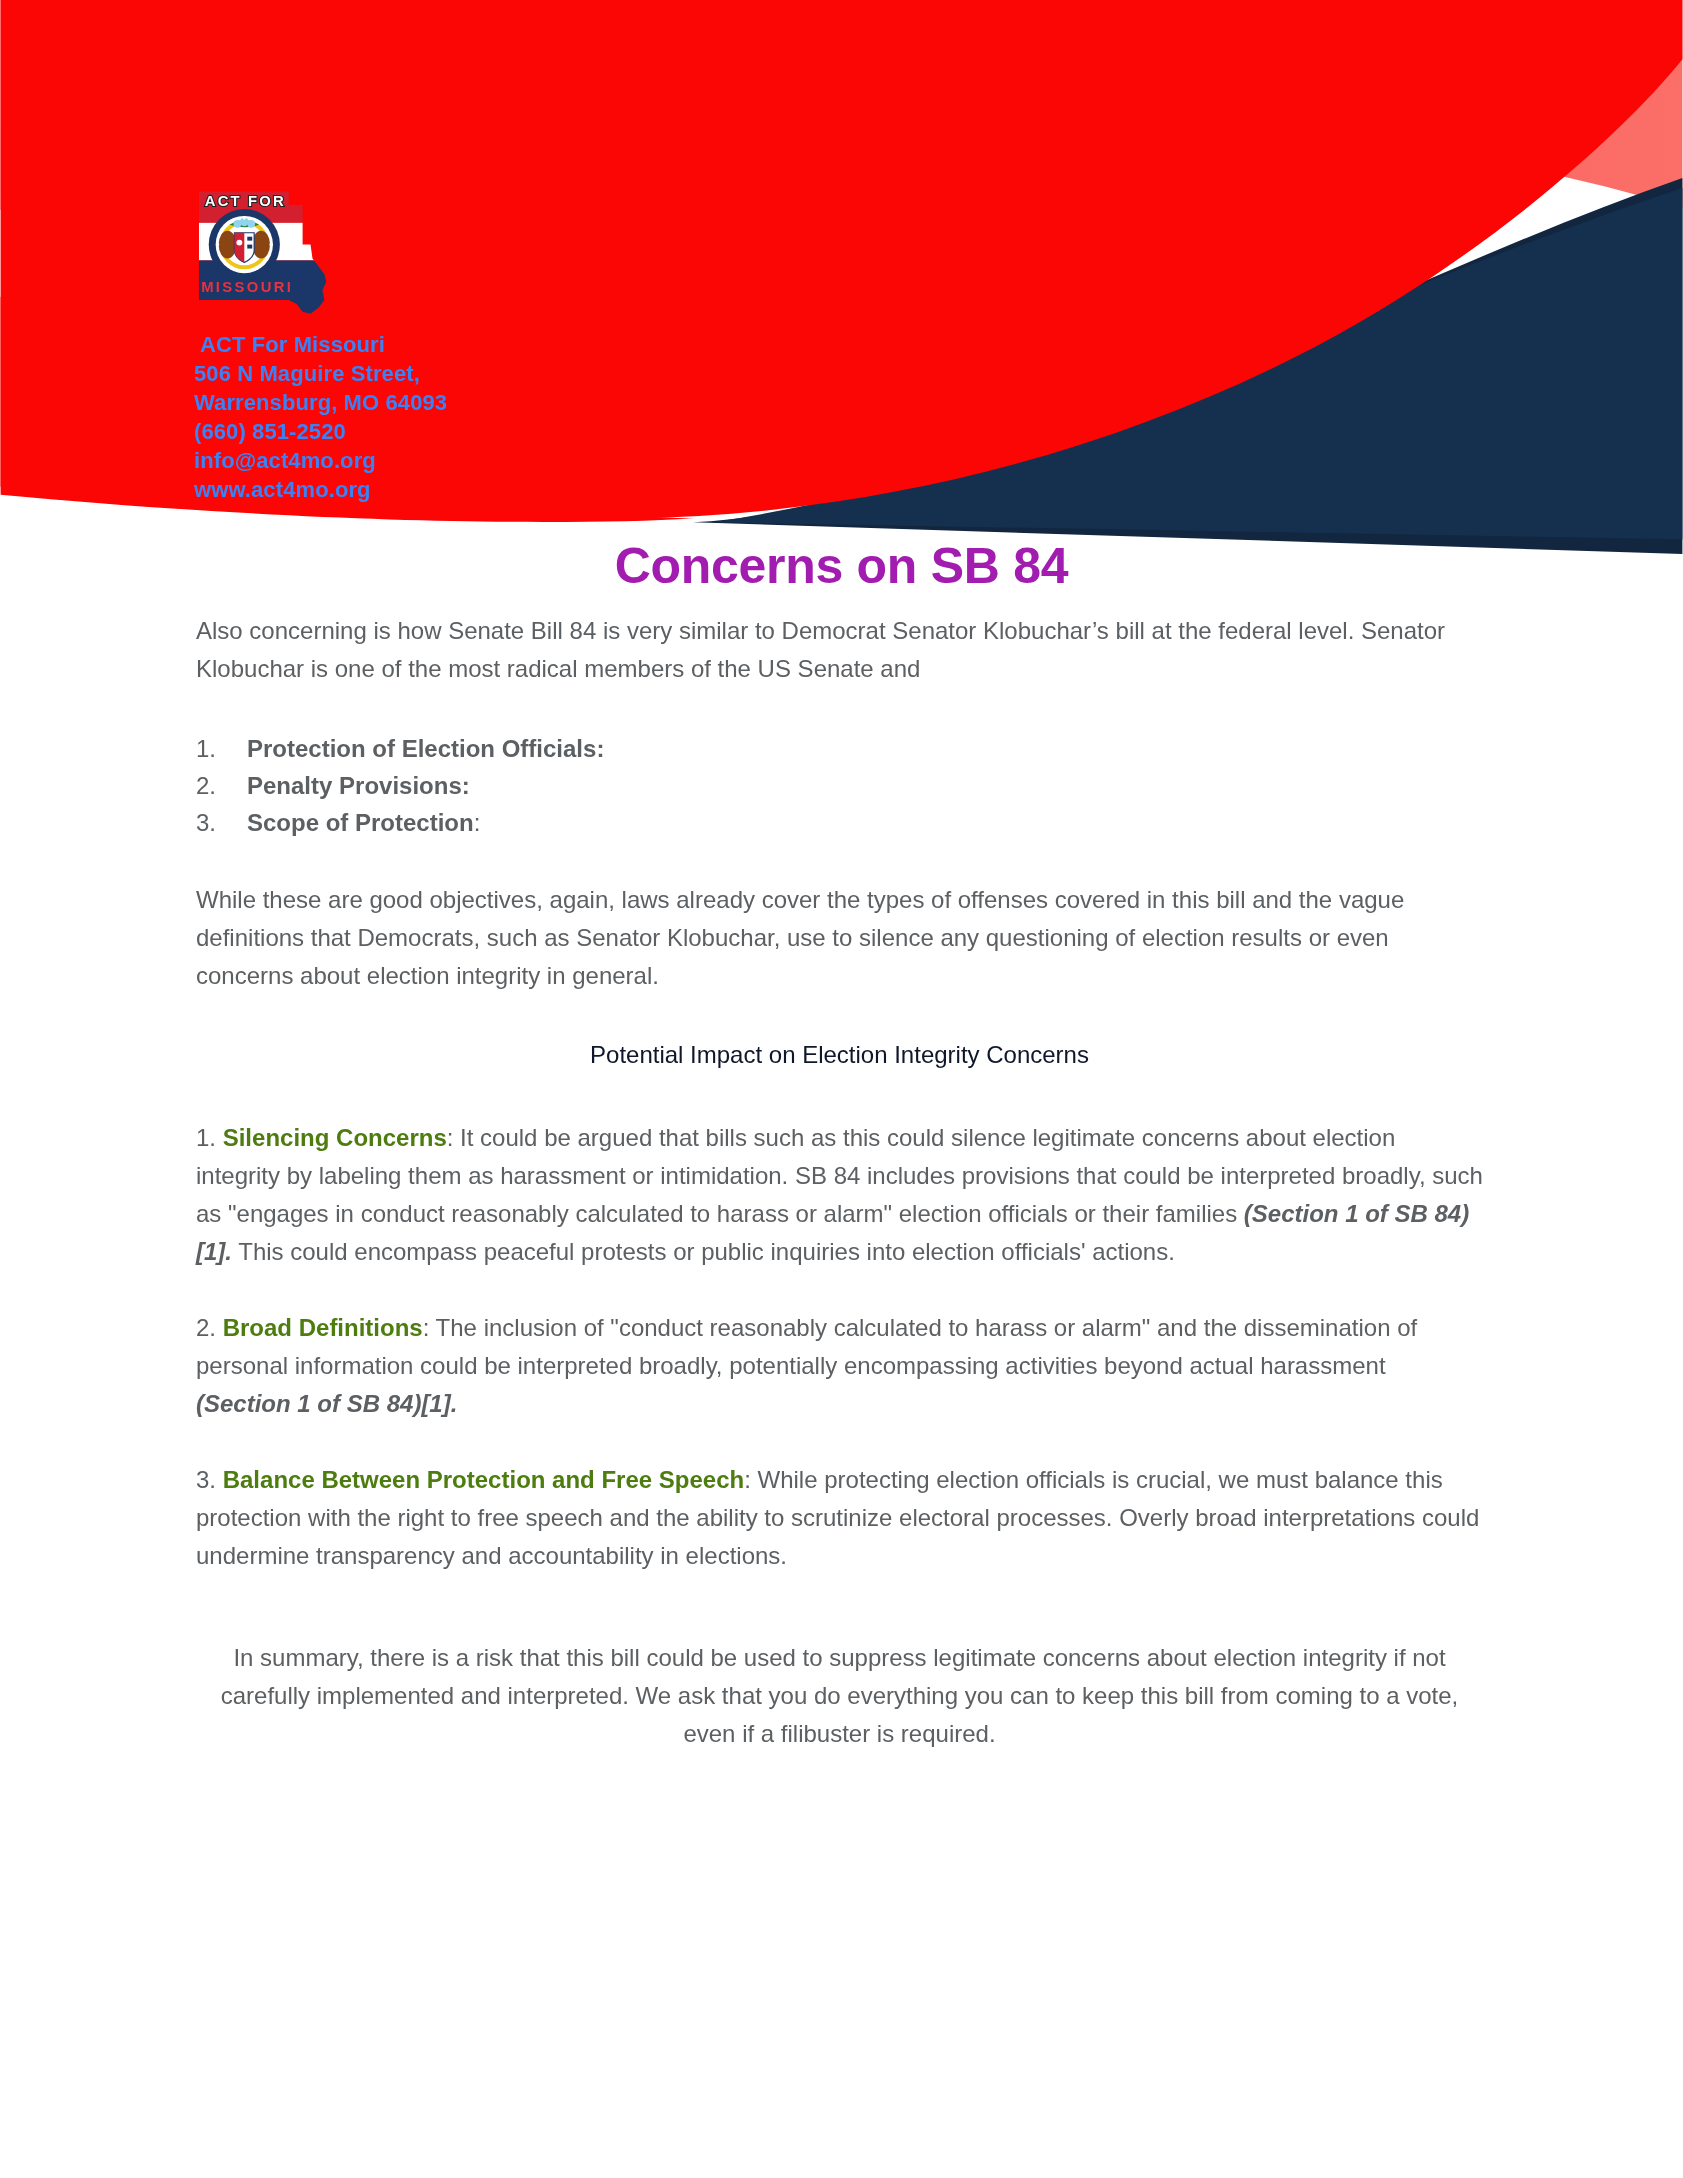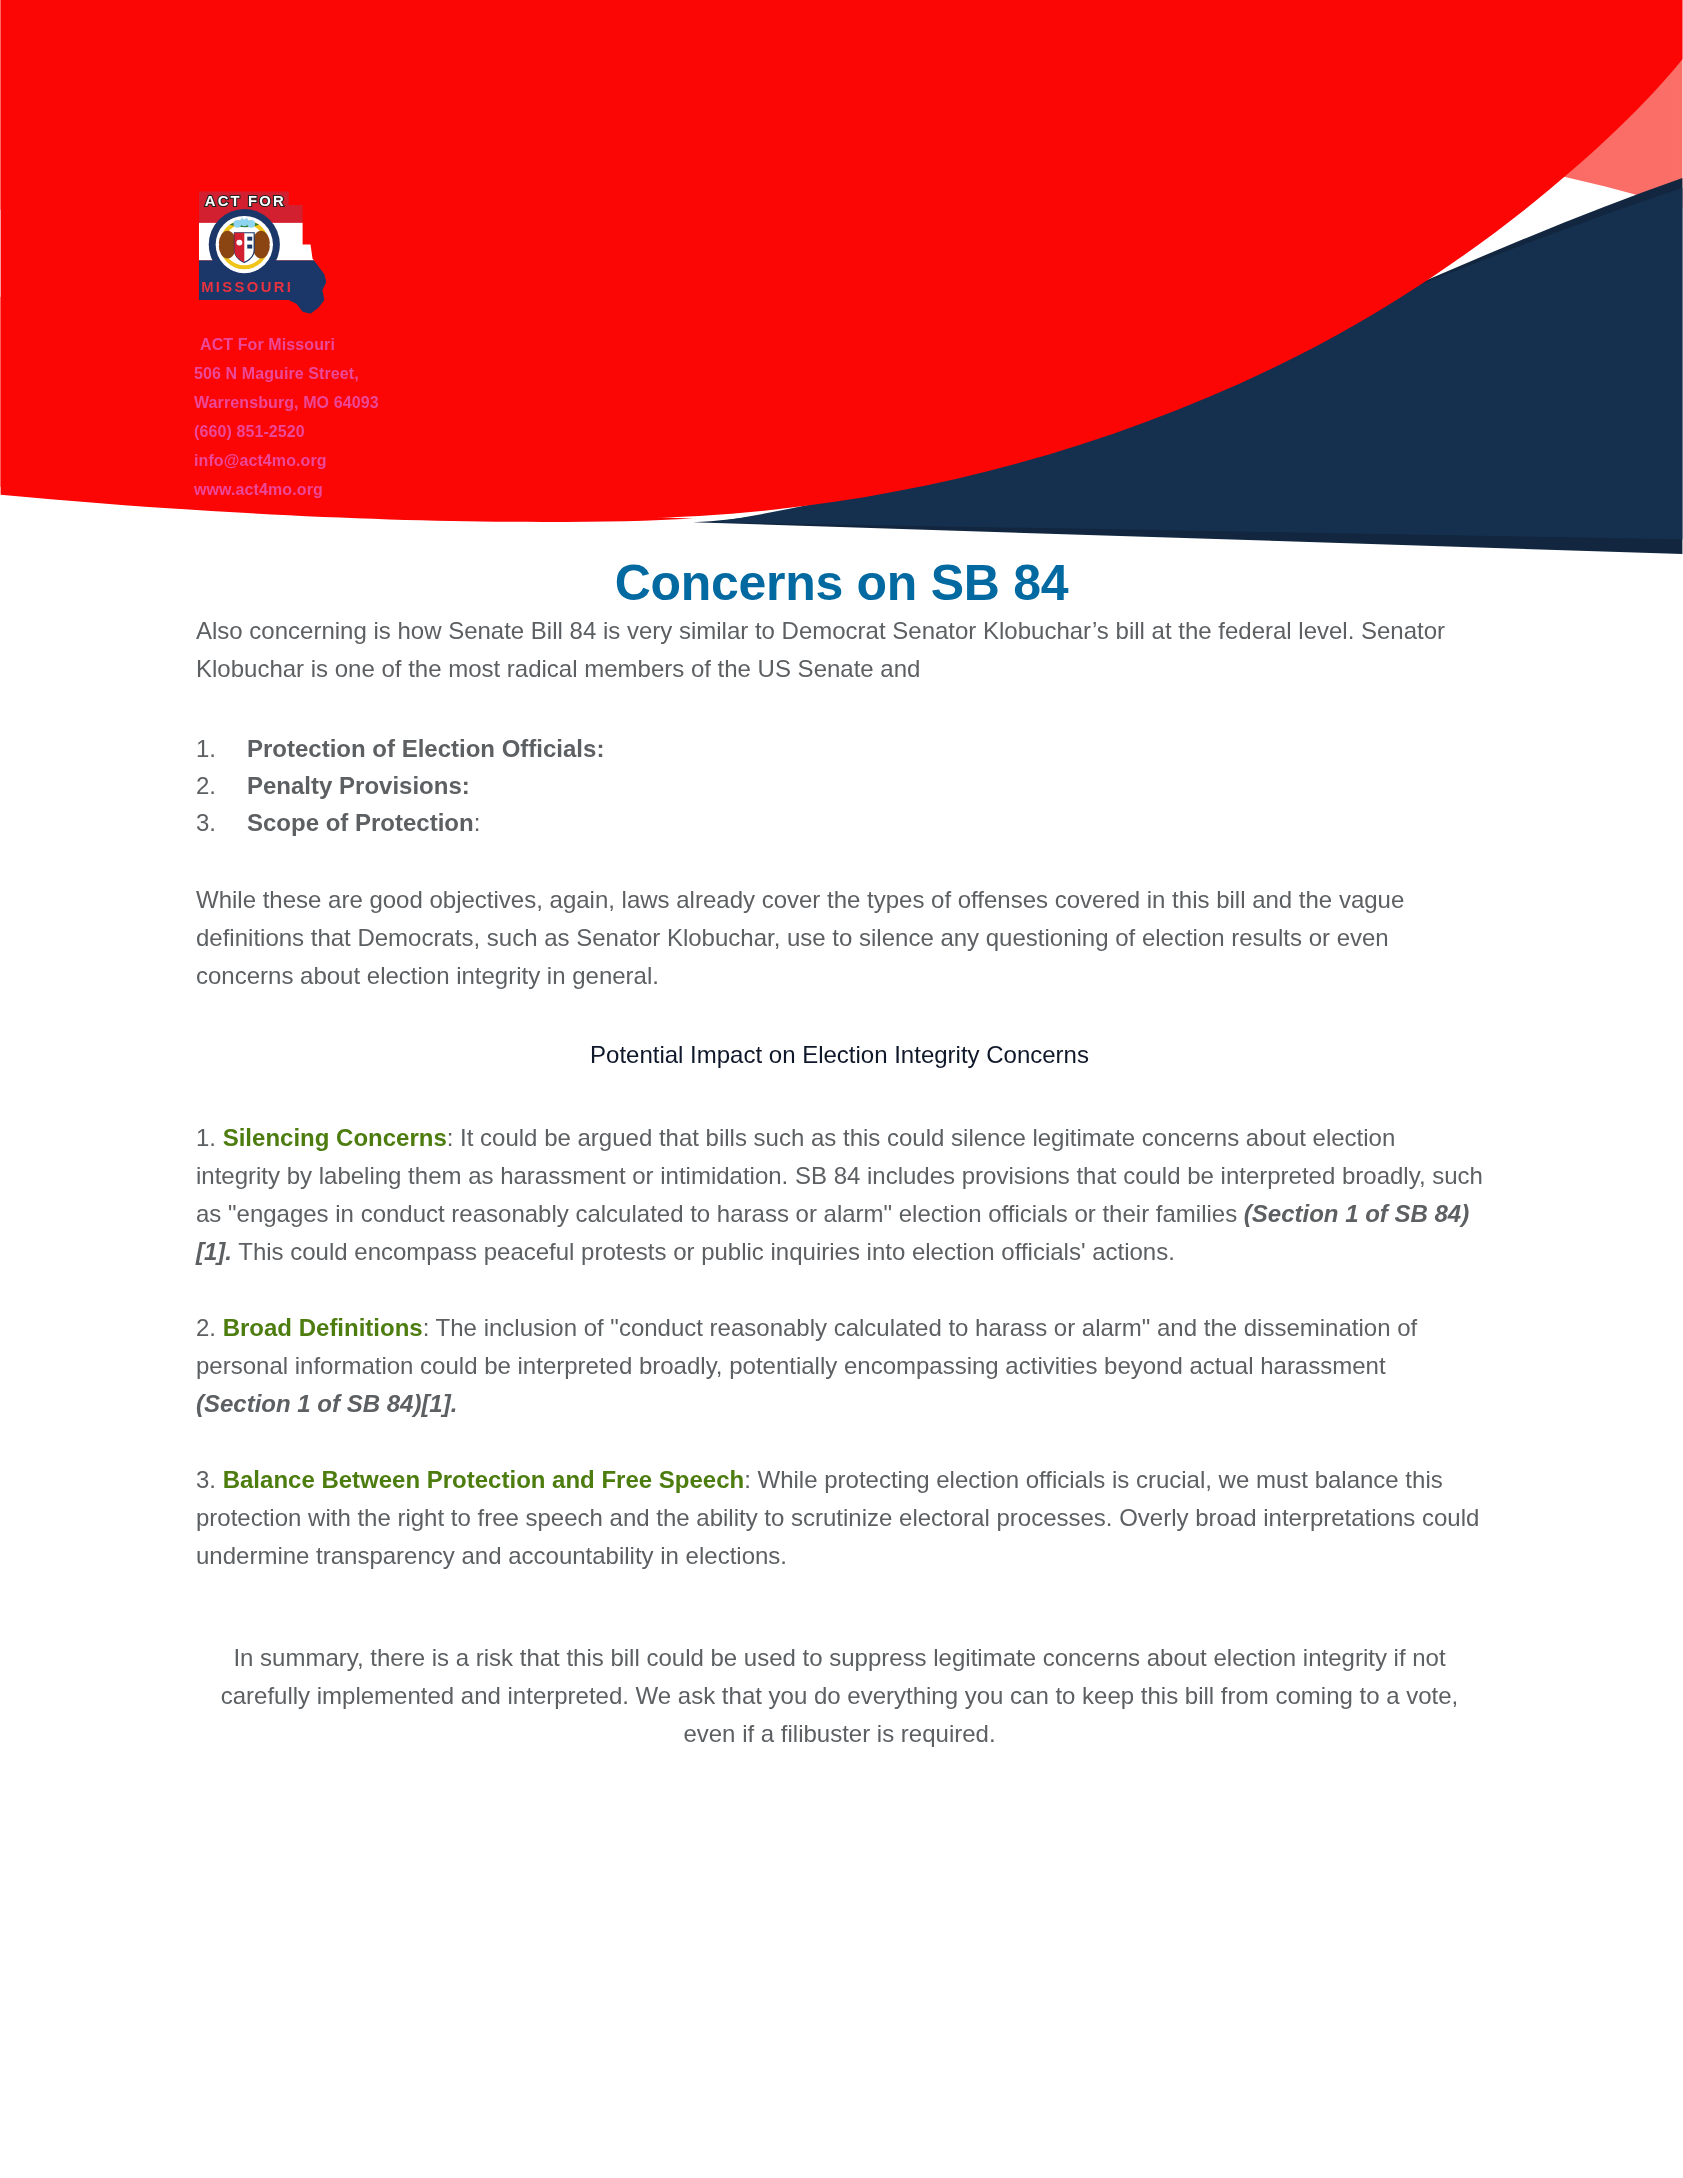--- a/index.html
+++ b/index.html
@@ -43,47 +43,47 @@
     z-index: 5;
   }
   .logo-wrap svg { display: block; width: 168px; height: 139px; }
 
   
   .contact-block {
     position: absolute;
     left: 194px;
     top: 330px;
     z-index: 5;
-    color: #ec4899;
-    font-size: 16px;
+    color: #3b82f6;
+    font-size: 22px;
     line-height: 29px;
     font-weight: 700;
     letter-spacing: 0.1px;
     white-space: nowrap;
   }
   .contact-block .line { display: block; }
   .contact-block .line:first-child { padding-left: 6px; }
 
   
   .doc-body {
     position: absolute;
     left: 0; top: 0;
     width: 1683px;
     z-index: 2;
   }
 
   .doc-title {
     position: absolute;
     left: 0;
-    top: 554px;
+    top: 537px;
     width: 1683px;
     text-align: center;
     font-size: 50px;
     font-weight: 700;
-    color: #0369a1;
+    color: #a21caf;
     letter-spacing: -0.3px;
   }
 
   .content {
     position: absolute;
     left: 196px;
     top: 612px;
     width: 1287px;
     color: #5d6063;
     font-size: 24px;

